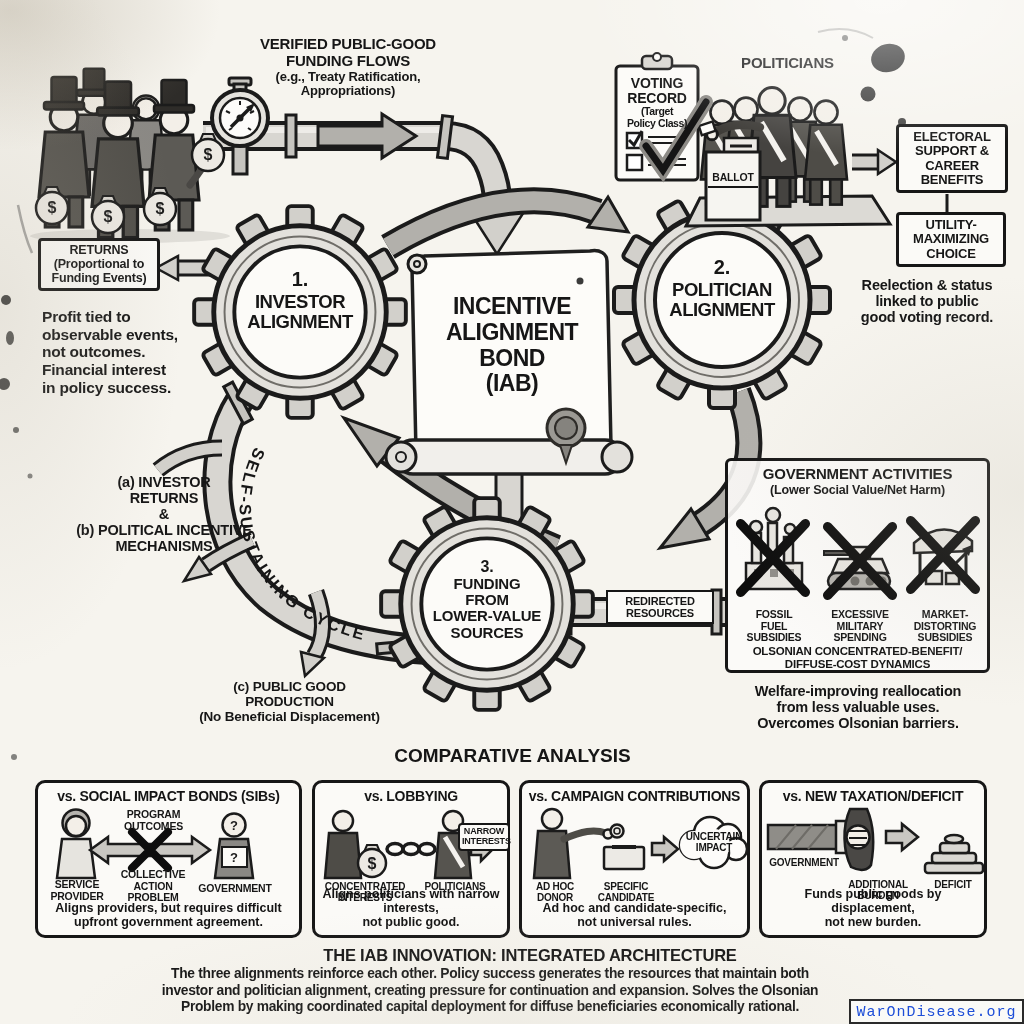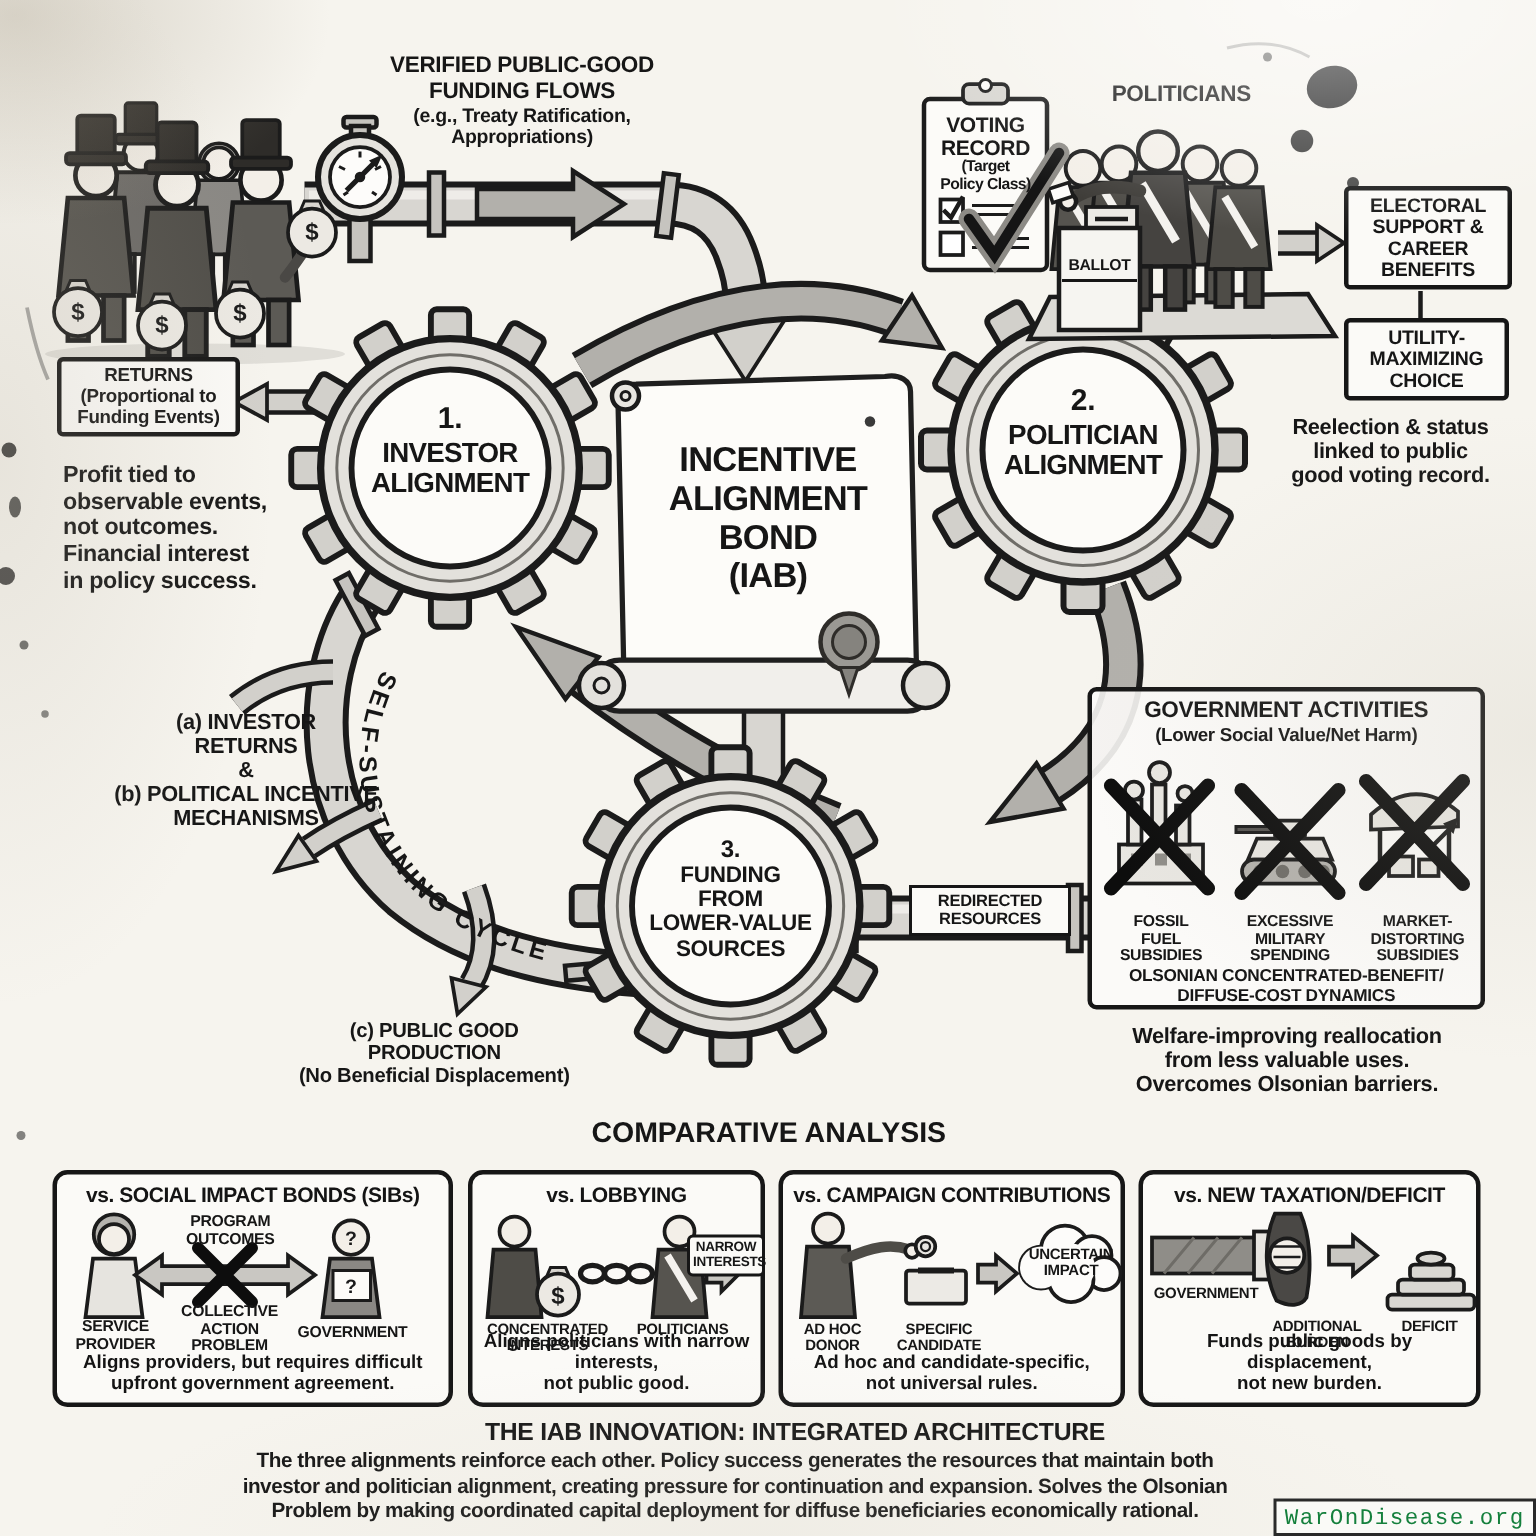--- a/index.html
+++ b/index.html
@@ -44,21 +44,21 @@
   svg .bag{fill:#ece9e3;stroke:#1b1b1b;stroke-width:2.5;}
   svg .bagneck{fill:#d8d5cf;stroke:#1b1b1b;stroke-width:2;}
   svg .dollar{font:700 16px "Liberation Sans",sans-serif;fill:#1b1b1b;text-anchor:middle;}
   svg .qmark{font:700 13px "Liberation Sans",sans-serif;fill:#1b1b1b;text-anchor:middle;}
   svg .xp{stroke:#0d0d0d;stroke-width:10;stroke-linecap:round;fill:none;}
   svg .thin{fill:#e8e6e1;stroke:#1b1b1b;stroke-width:2.5;}
   svg .cycleTxt{font:700 16.5px "Liberation Sans",sans-serif;letter-spacing:2.5px;fill:#161616;}
   svg .ln{stroke:#1b1b1b;fill:none;}
   .wm{position:absolute;left:849px;top:999px;width:175px;height:25px;z-index:5;
     border:2px solid #2a2a2a;background:#fafaf7;font-family:"Liberation Mono",monospace;
-    font-size:15px;letter-spacing:1px;text-align:center;line-height:23px;color:#15803d;box-sizing:border-box;}
+    font-size:15px;letter-spacing:1px;text-align:center;line-height:23px;color:#1d4ed8;box-sizing:border-box;}
 </style>
 </head>
 <body>
 
 <div id="canvas">
 
 <svg width="1024" height="1024" viewBox="0 0 1024 1024" style="position:absolute;left:0;top:0;z-index:1">
   <defs>
     <g id="gear">
       <rect class="tooth" x="-13" y="-108" width="26" height="26" rx="4"></rect>

